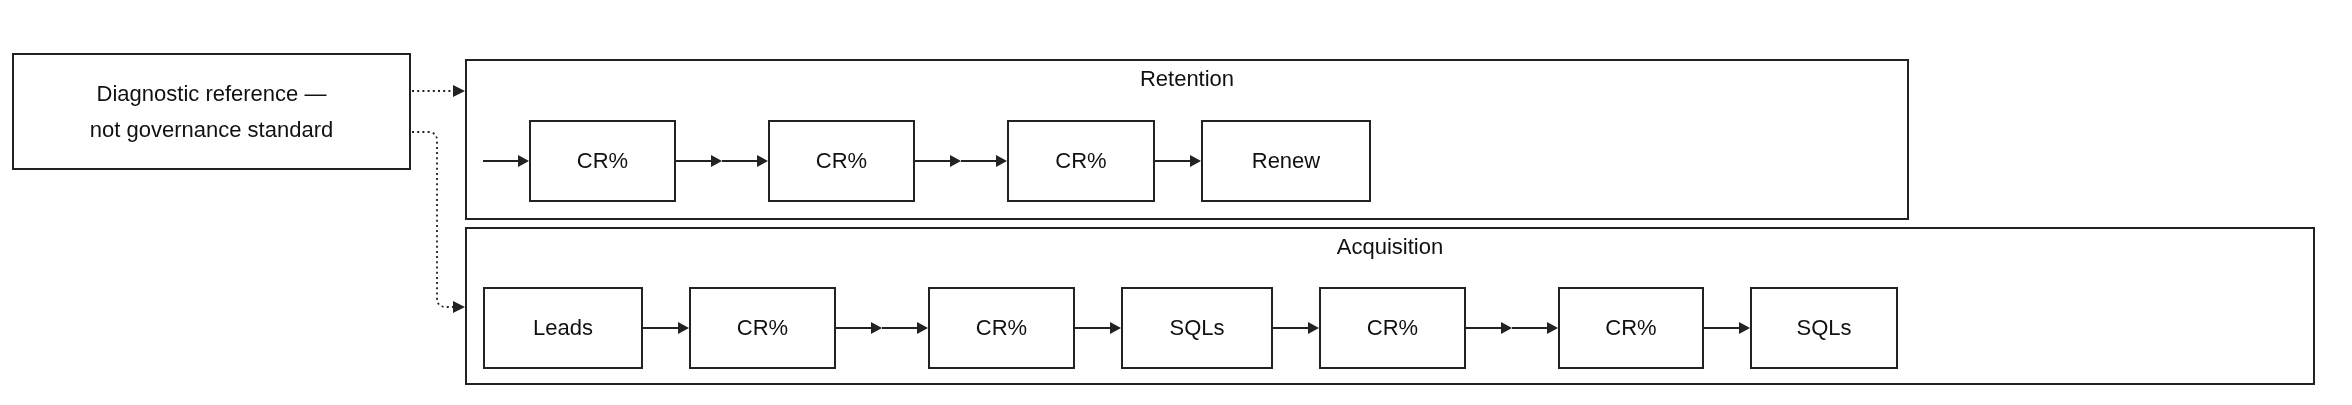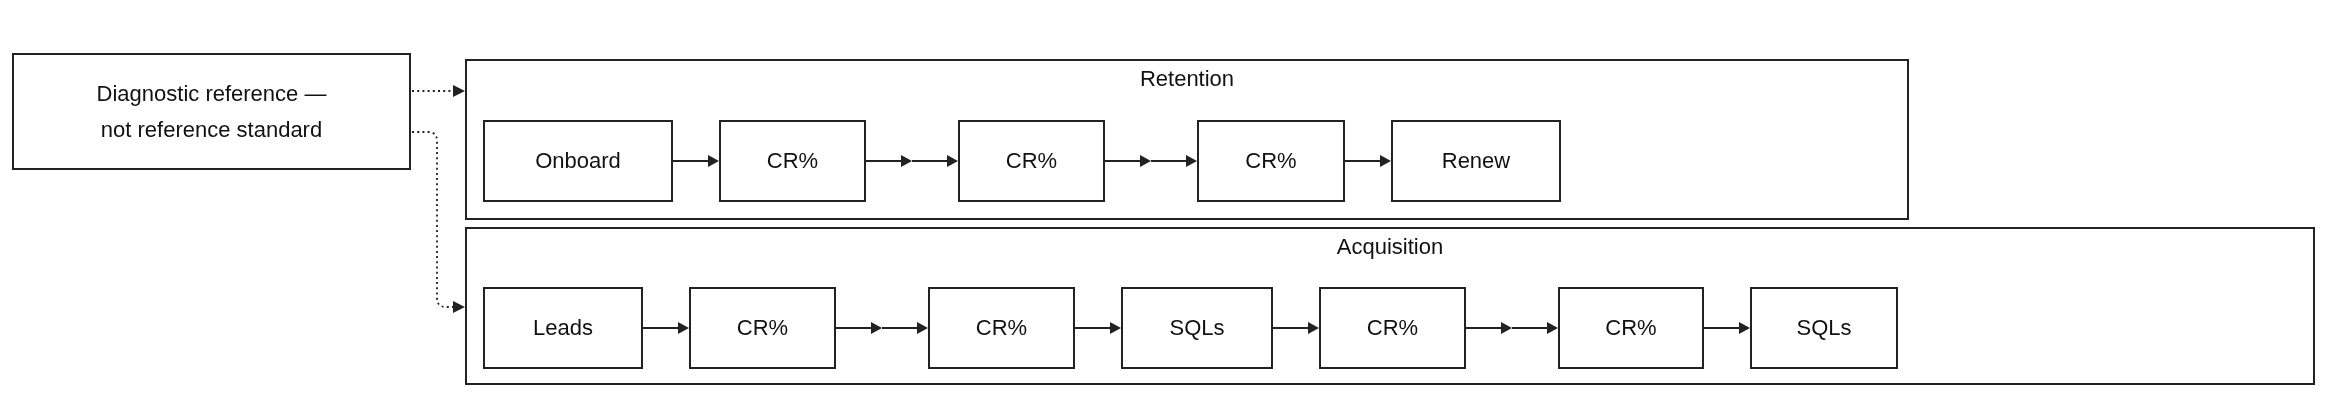--- a/index.html
+++ b/index.html
@@ -59,27 +59,26 @@
 
   .overlay{position:absolute;inset:0;pointer-events:none;}
 </style>
 </head>
 <body>
 
 <div class="canvas">
 
   <div class="note">
     <div>Diagnostic reference —</div>
-    <div>not reference standard</div>
+    <div>not governance standard</div>
   </div>
 
   <div class="group group-retention">
     <div class="group-title">Retention</div>
     <div class="row row-retention">
-      <div class="node" style="width:190px">Onboard</div>
       <div class="arrow"></div>
       <div class="node" style="width:147px">CR%</div>
       <div class="arrow"></div>
       <div class="arrow"></div>
       <div class="node" style="width:147px">CR%</div>
       <div class="arrow"></div>
       <div class="arrow"></div>
       <div class="node" style="width:148px">CR%</div>
       <div class="arrow"></div>
       <div class="node" style="width:170px">Renew</div>

